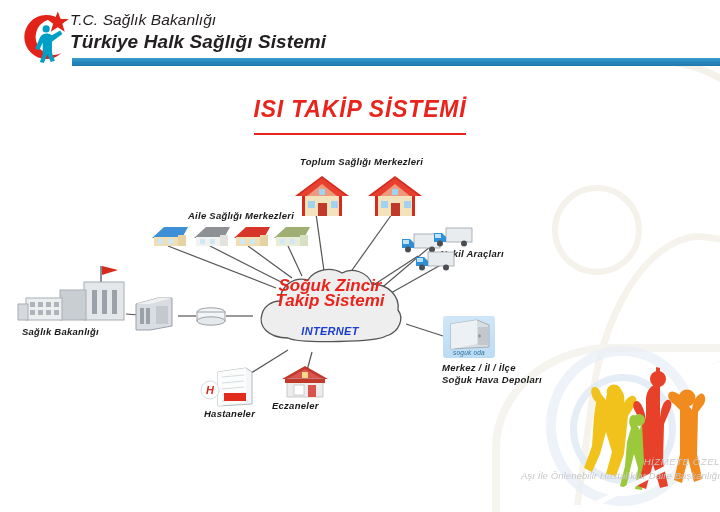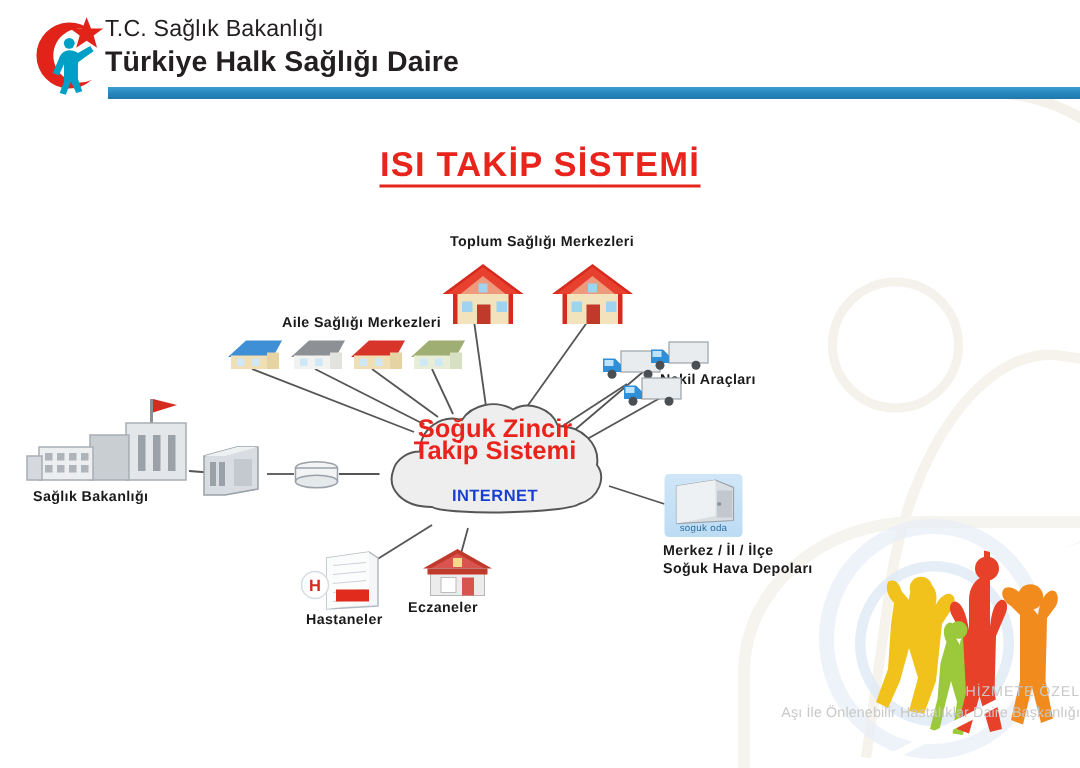--- a/index.html
+++ b/index.html
@@ -3,21 +3,21 @@
 <meta charset="utf-8">
 <title>ISI TAKİP SİSTEMİ</title>
 <style>
   html,body{margin:0;padding:0;}
   body{
     width:720px;height:512px;
     background:#ffffff;
     font-family:"Liberation Sans", sans-serif;
     overflow:hidden;position:relative;
   }
-  .slide{position:absolute;inset:0;width:720px;height:512px;overflow:hidden;background:#fff;}
+  .slide{position:absolute;inset:0;width:720px;height:512px;overflow:hidden;background:#fff;font-style:italic;}
 
   
   .wm{position:absolute;pointer-events:none;}
   .wm-arc1{
     right:-60px;top:58px;width:190px;height:300px;
     border:7px solid #f3f1ea;border-radius:0 100% 60% 0/0 60% 100% 0;
     border-left:none;border-bottom:none;
   }
   .wm-arc2{
     right:-30px;top:230px;width:150px;height:280px;
@@ -62,21 +62,21 @@
     background:linear-gradient(180deg,#3a9fd0 0%,#2585bb 55%,#1f78ac 100%);
   }
 
   
   .title{
     position:absolute;left:0;top:96px;width:720px;text-align:center;
     font-size:23px;font-weight:bold;color:#e8241c;
     letter-spacing:.8px;
   }
   .title span{
-    border-bottom:2.5px solid #e8241c;padding-bottom:0;
+    border-bottom:2.5px solid #e8241c;padding-bottom:10px;
     display:inline-block;
   }
 
   
   .diagram{position:absolute;left:0;top:136px;width:720px;height:300px;}
   .lines{position:absolute;left:0;top:0;width:720px;height:300px;}
 
   .node{position:absolute;}
   .node-label{
     font-size:9.5px;font-weight:bold;color:#1a1a1a;white-space:nowrap;
@@ -131,21 +131,21 @@
     <svg class="logo-mark" viewBox="0 0 100 100">
       <path d="M78 22 A38 38 0 1 0 78 78 A31 31 0 1 1 78 22 Z" fill="#e2231a"></path>
       <polygon points="72,6 77,19 91,19 80,27 84,41 72,33 60,41 64,27 53,19 67,19" fill="#e2231a"></polygon>
       <g fill="#00a0c6">
         <circle cx="52" cy="36" r="6.2"></circle>
         <path d="M52 44 C46 44 42 48 40 54 L33 70 L40 73 L46 60 L46 80 L41 93 L48 95 L54 80
                  L60 93 L67 91 L62 77 L62 58 L70 52 L80 45 L76 39 L62 47 C59 45 56 44 52 44 Z"></path>
       </g>
     </svg>
     <div class="org-line1">T.C. Sağlık Bakanlığı</div>
-    <div class="org-line2">Türkiye Halk Sağlığı Daire</div>
+    <div class="org-line2">Türkiye Halk Sağlığı Sistemi</div>
     <div class="blue-bar"></div>
   </div>
 
   <div class="title">
     <span>ISI TAKİP SİSTEMİ</span>
   </div>
 
   <div class="diagram">
 
     <svg class="lines" viewBox="0 0 720 300">

